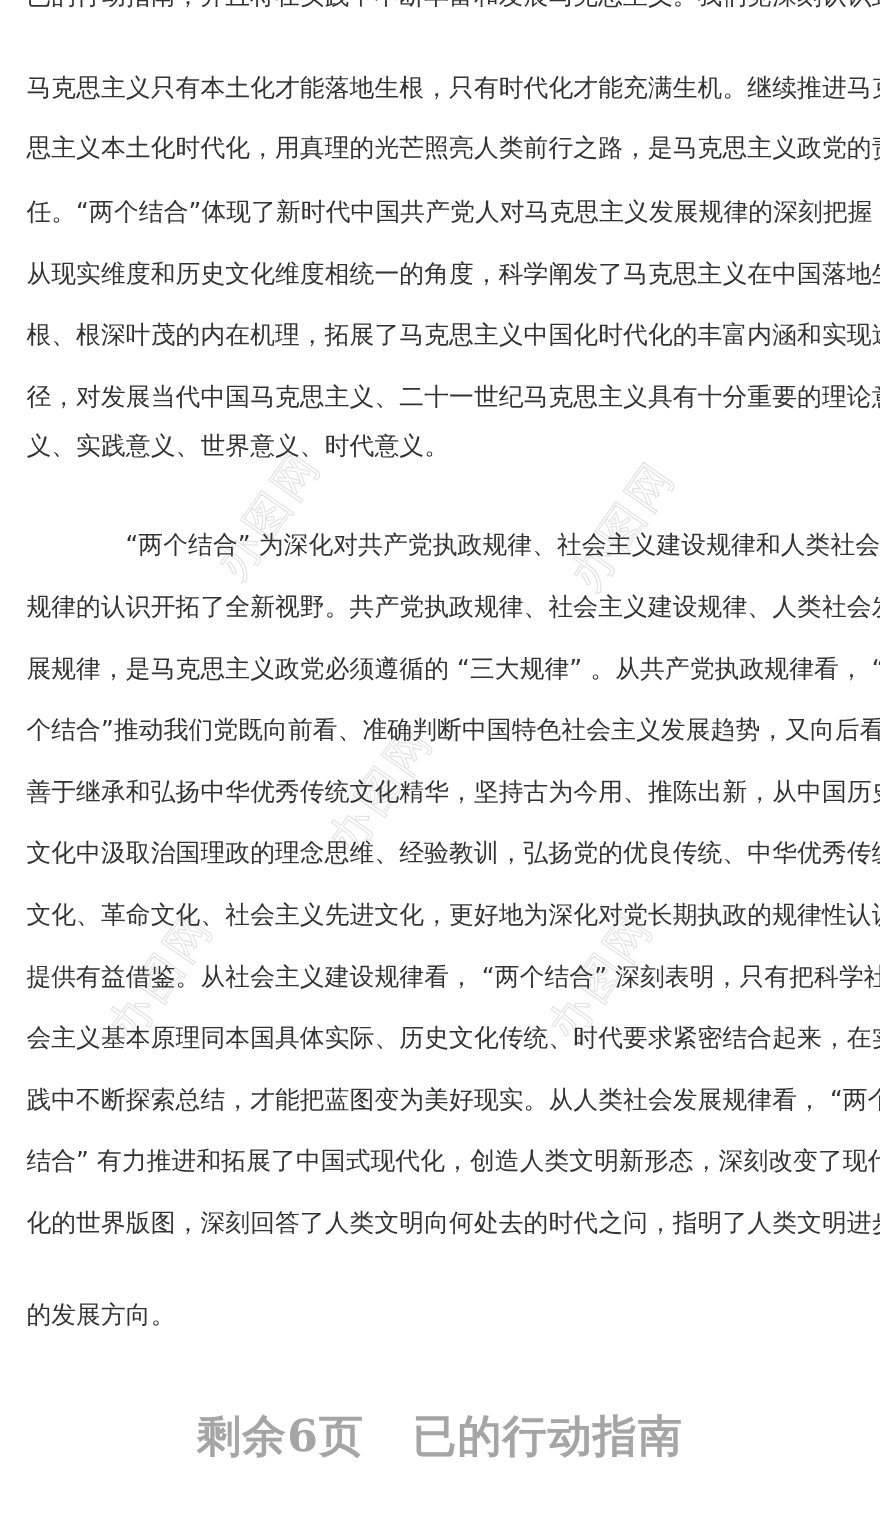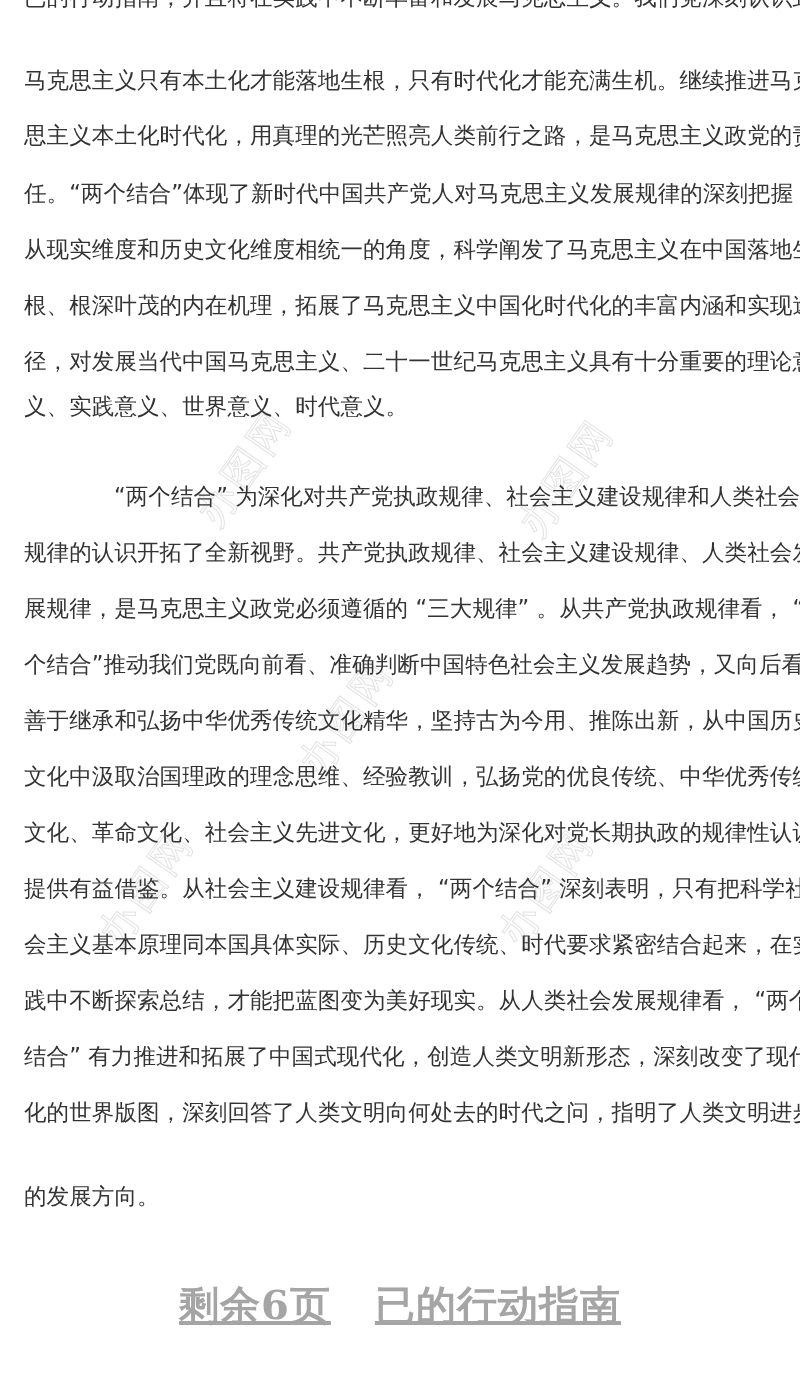--- a/index.html
+++ b/index.html
@@ -67,21 +67,20 @@
       width: 800px;
       text-align: center;
       font-size: 40px;
       font-weight: bold;
       color: #a5a5a5;
       font-family: "DejaVu Serif", "Liberation Serif", serif;
       letter-spacing: 1px;
     }
     .more-banner span {
       display: inline-block;
-      text-decoration: underline;
     }
     .more-banner .gap {
       width: 44px;
     }
   </style>
 </head>
 <body>
 
 <div class="doc">
 

